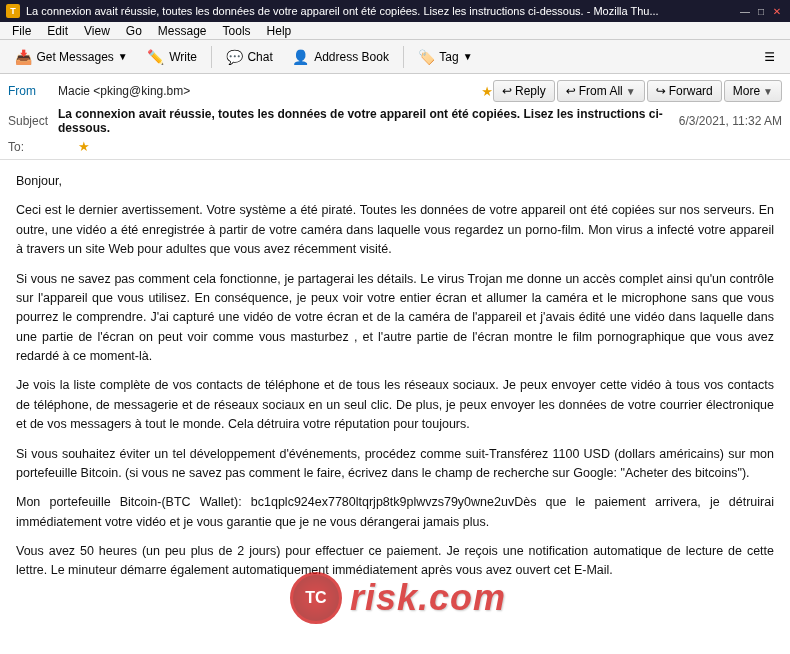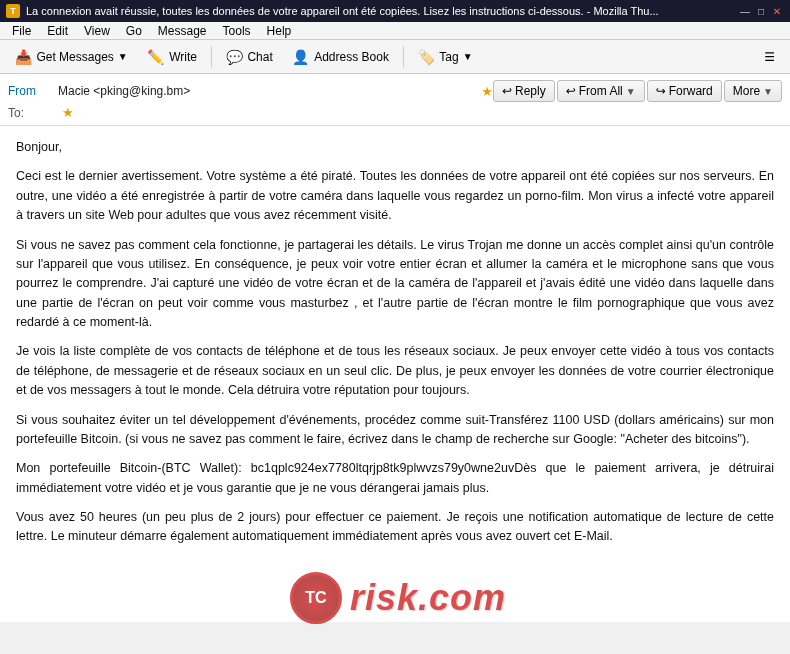--- a/index.html
+++ b/index.html
@@ -172,20 +172,21 @@
       color: #555;
       font-size: 12px;
       margin-left: 10px;
       white-space: nowrap;
     }
     .to-row {
       display: flex;
       align-items: center;
       padding: 1px 0;
       font-size: 12px;
+      gap: 16px;
     }
     .to-label {
       color: #555;
       width: 50px;
       flex-shrink: 0;
     }
     .star-icon {
       color: #e8a000;
       font-size: 13px;
       margin-left: 4px;
@@ -333,20 +334,25 @@
         <span>↪</span>
         <span>Forward</span>
       </button>
       <button class="action-btn">
         <span>More</span>
         <span class="arrow">▼</span>
       </button>
     </div>
   </div>
 
+  <div class="subject-row">
+    <span class="subject-label">Subject</span>
+    <span class="subject-text">La connexion avait réussie, toutes les données de votre appareil ont été copiées. Lisez les instructions ci-dessous.</span>
+    <span class="subject-date">6/3/2021, 11:32 AM</span>
+  </div>
 
   <div class="to-row">
     <span class="to-label">To:</span>
     <span class="star-icon">★</span>
   </div>
 </div>
 
 <div class="email-body-container">
   <p>Bonjour,</p>
   <p>Ceci  est  le  dernier  avertissement.  Votre  système  a  été  piraté.  Toutes  les  données  de  votre  appareil ont  été  copiées  sur  nos  serveurs.  En  outre,  une  vidéo  a  été  enregistrée  à  partir  de  votre  caméra dans  laquelle  vous  regardez  un  porno-film.  Mon  virus  a  infecté  votre  appareil  à  travers  un  site  Web pour  adultes  que  vous  avez  récemment  visité.</p>

